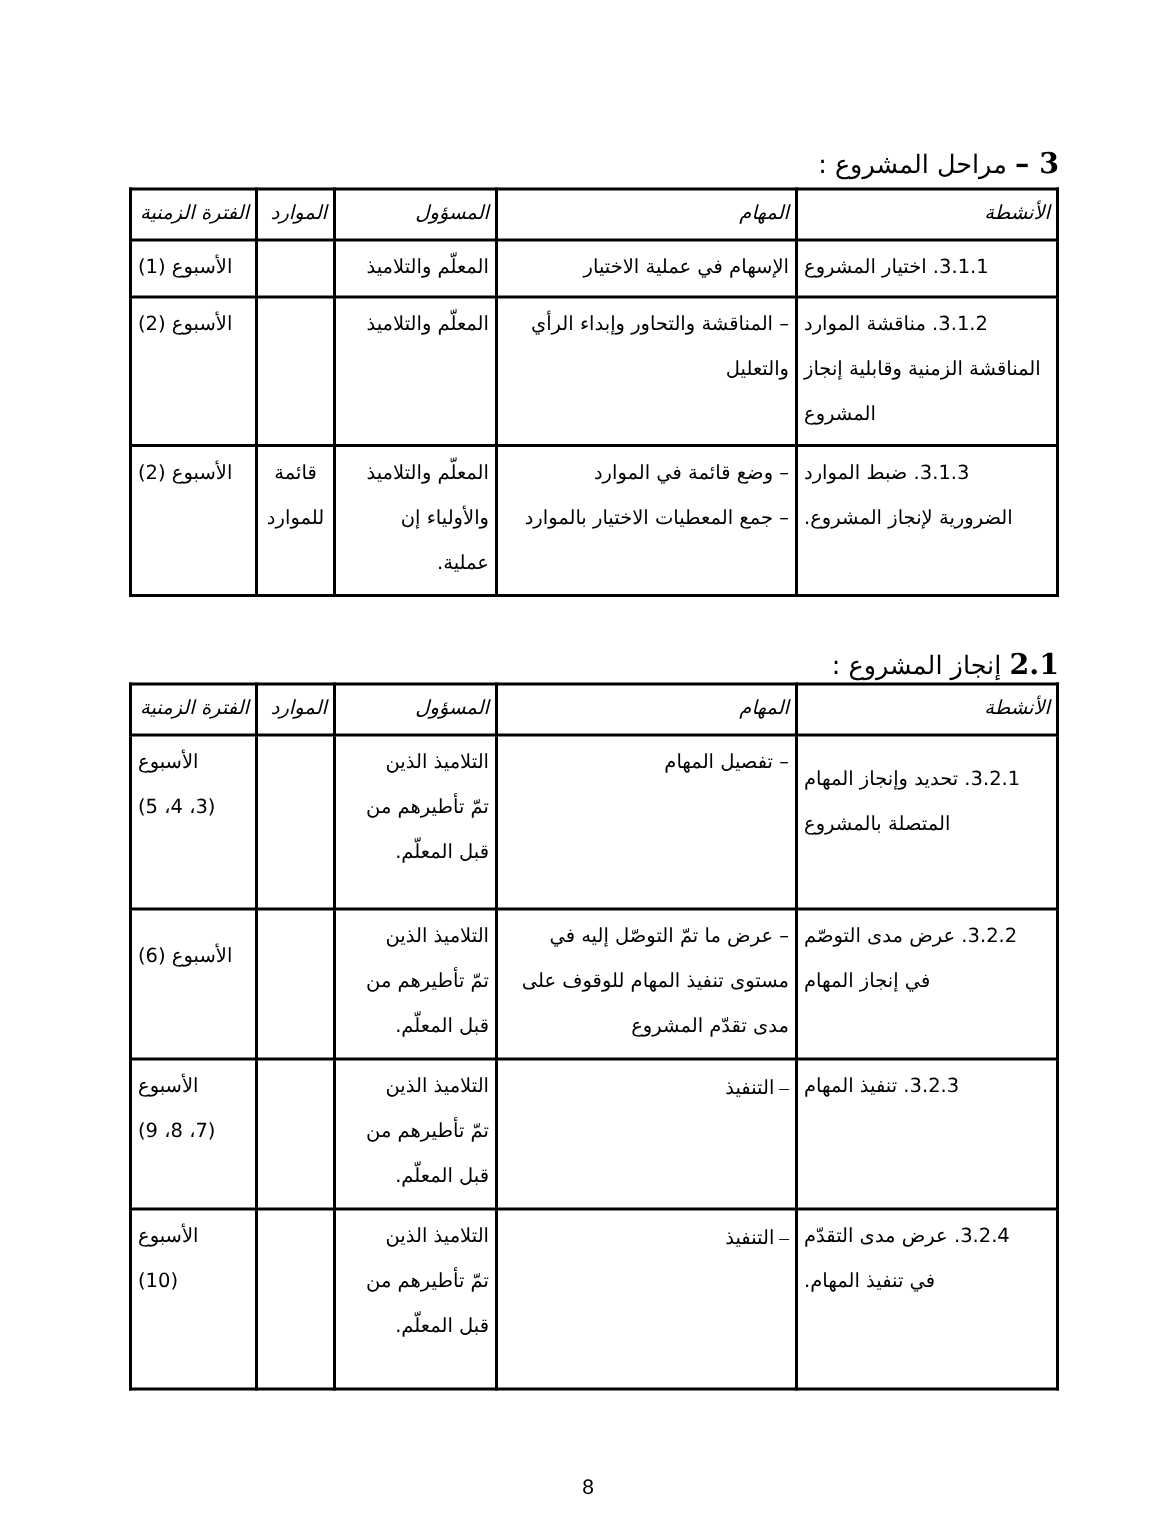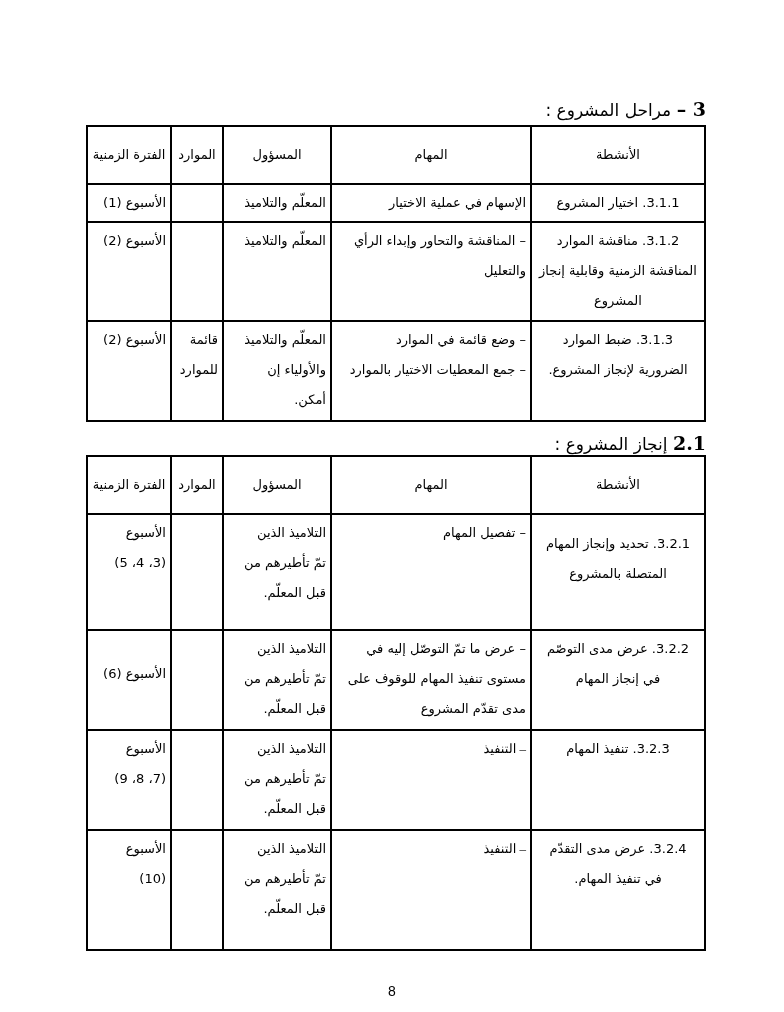--- a/index.html
+++ b/index.html
@@ -4,26 +4,26 @@
   <style>
     html, body { margin: 0; padding: 0; background: #ffffff; }
     body { width: 784px; height: 1012px; position: relative; overflow: hidden;
            font-family: "DejaVu Sans", sans-serif; color: #000; }
     .heading { position: absolute; direction: rtl; font-size: 17px; white-space: nowrap; }
     .heading .num { font-family: "DejaVu Serif", serif; font-weight: bold; font-size: 19px; }
     table.grid { position: absolute; left: 86px; width: 618px; border-collapse: collapse;
                  direction: rtl; table-layout: fixed; }
     table.grid td, table.grid th { border: 2px solid #000; padding: 3px 4px; vertical-align: top;
                  font-size: 13px; line-height: 30px; font-weight: normal; }
-    table.grid th { text-align: center; vertical-align: middle; line-height: 22px; padding: 17px 4px; }
-    td.c-act { text-align: center; }
+    table.grid th { text-align: right; vertical-align: middle; line-height: 22px; padding: 5px 4px; font-style: italic; }
+    td.c-act { text-align: left; }
     td.c-task { }
     td.c-resp { text-align: right; }
-    td.c-res { }
-    td.c-time { text-align: right; vertical-align: middle; }
+    td.c-res { text-align: center; }
+    td.c-time { text-align: left; vertical-align: middle; }
     td.c-time.top { vertical-align: top; }
     td.mid { vertical-align: middle; font-family: Liberation Serif, serif; }
     td.c-act.pad { padding-top: 14px; }
     .line { display: block; }
     .page-num { position: absolute; top: 983px; left: 0; width: 784px; text-align: center;
                 font-family: "Liberation Sans", sans-serif; font-size: 14px; }
   </style>
 </head>
 <body>
 
@@ -86,21 +86,21 @@
       <span class="line">3.1.3. ضبط الموارد</span>
       <span class="line">الضرورية لإنجاز المشروع.</span>
     </td>
     <td class="c-task">
       <span class="line">– وضع قائمة في الموارد</span>
       <span class="line">– جمع المعطيات الاختيار بالموارد</span>
     </td>
     <td class="c-resp">
       <span class="line">المعلّم والتلاميذ</span>
       <span class="line">والأولياء إن</span>
-      <span class="line">أمكن.</span>
+      <span class="line">عملية.</span>
     </td>
     <td class="c-res">
       <span class="line">قائمة</span>
       <span class="line">للموارد</span>
     </td>
     <td class="c-time top">
           <span class="line">الأسبوع (2)</span>
         </td>
   </tr>
 </tbody>
@@ -155,21 +155,21 @@
       <span class="line">– عرض ما تمّ التوصّل إليه في</span>
       <span class="line">مستوى تنفيذ المهام للوقوف على</span>
       <span class="line">مدى تقدّم المشروع</span>
     </td>
     <td class="c-resp">
       <span class="line">التلاميذ الذين</span>
       <span class="line">تمّ تأطيرهم من</span>
       <span class="line">قبل المعلّم.</span>
     </td>
     <td class="c-res"></td>
-    <td class="c-time" style="vertical-align:top; padding-top:28px;">
+    <td class="c-time" style="vertical-align:top; padding-top:16px;">
       <span class="line">الأسبوع (6)</span>
     </td>
   </tr>
   <tr style="height:100px;">
     <td class="c-act">
       <span class="line">3.2.3. تنفيذ المهام</span>
     </td>
     <td class="c-task mid">
           <span class="line">– التنفيذ</span>
         </td>

